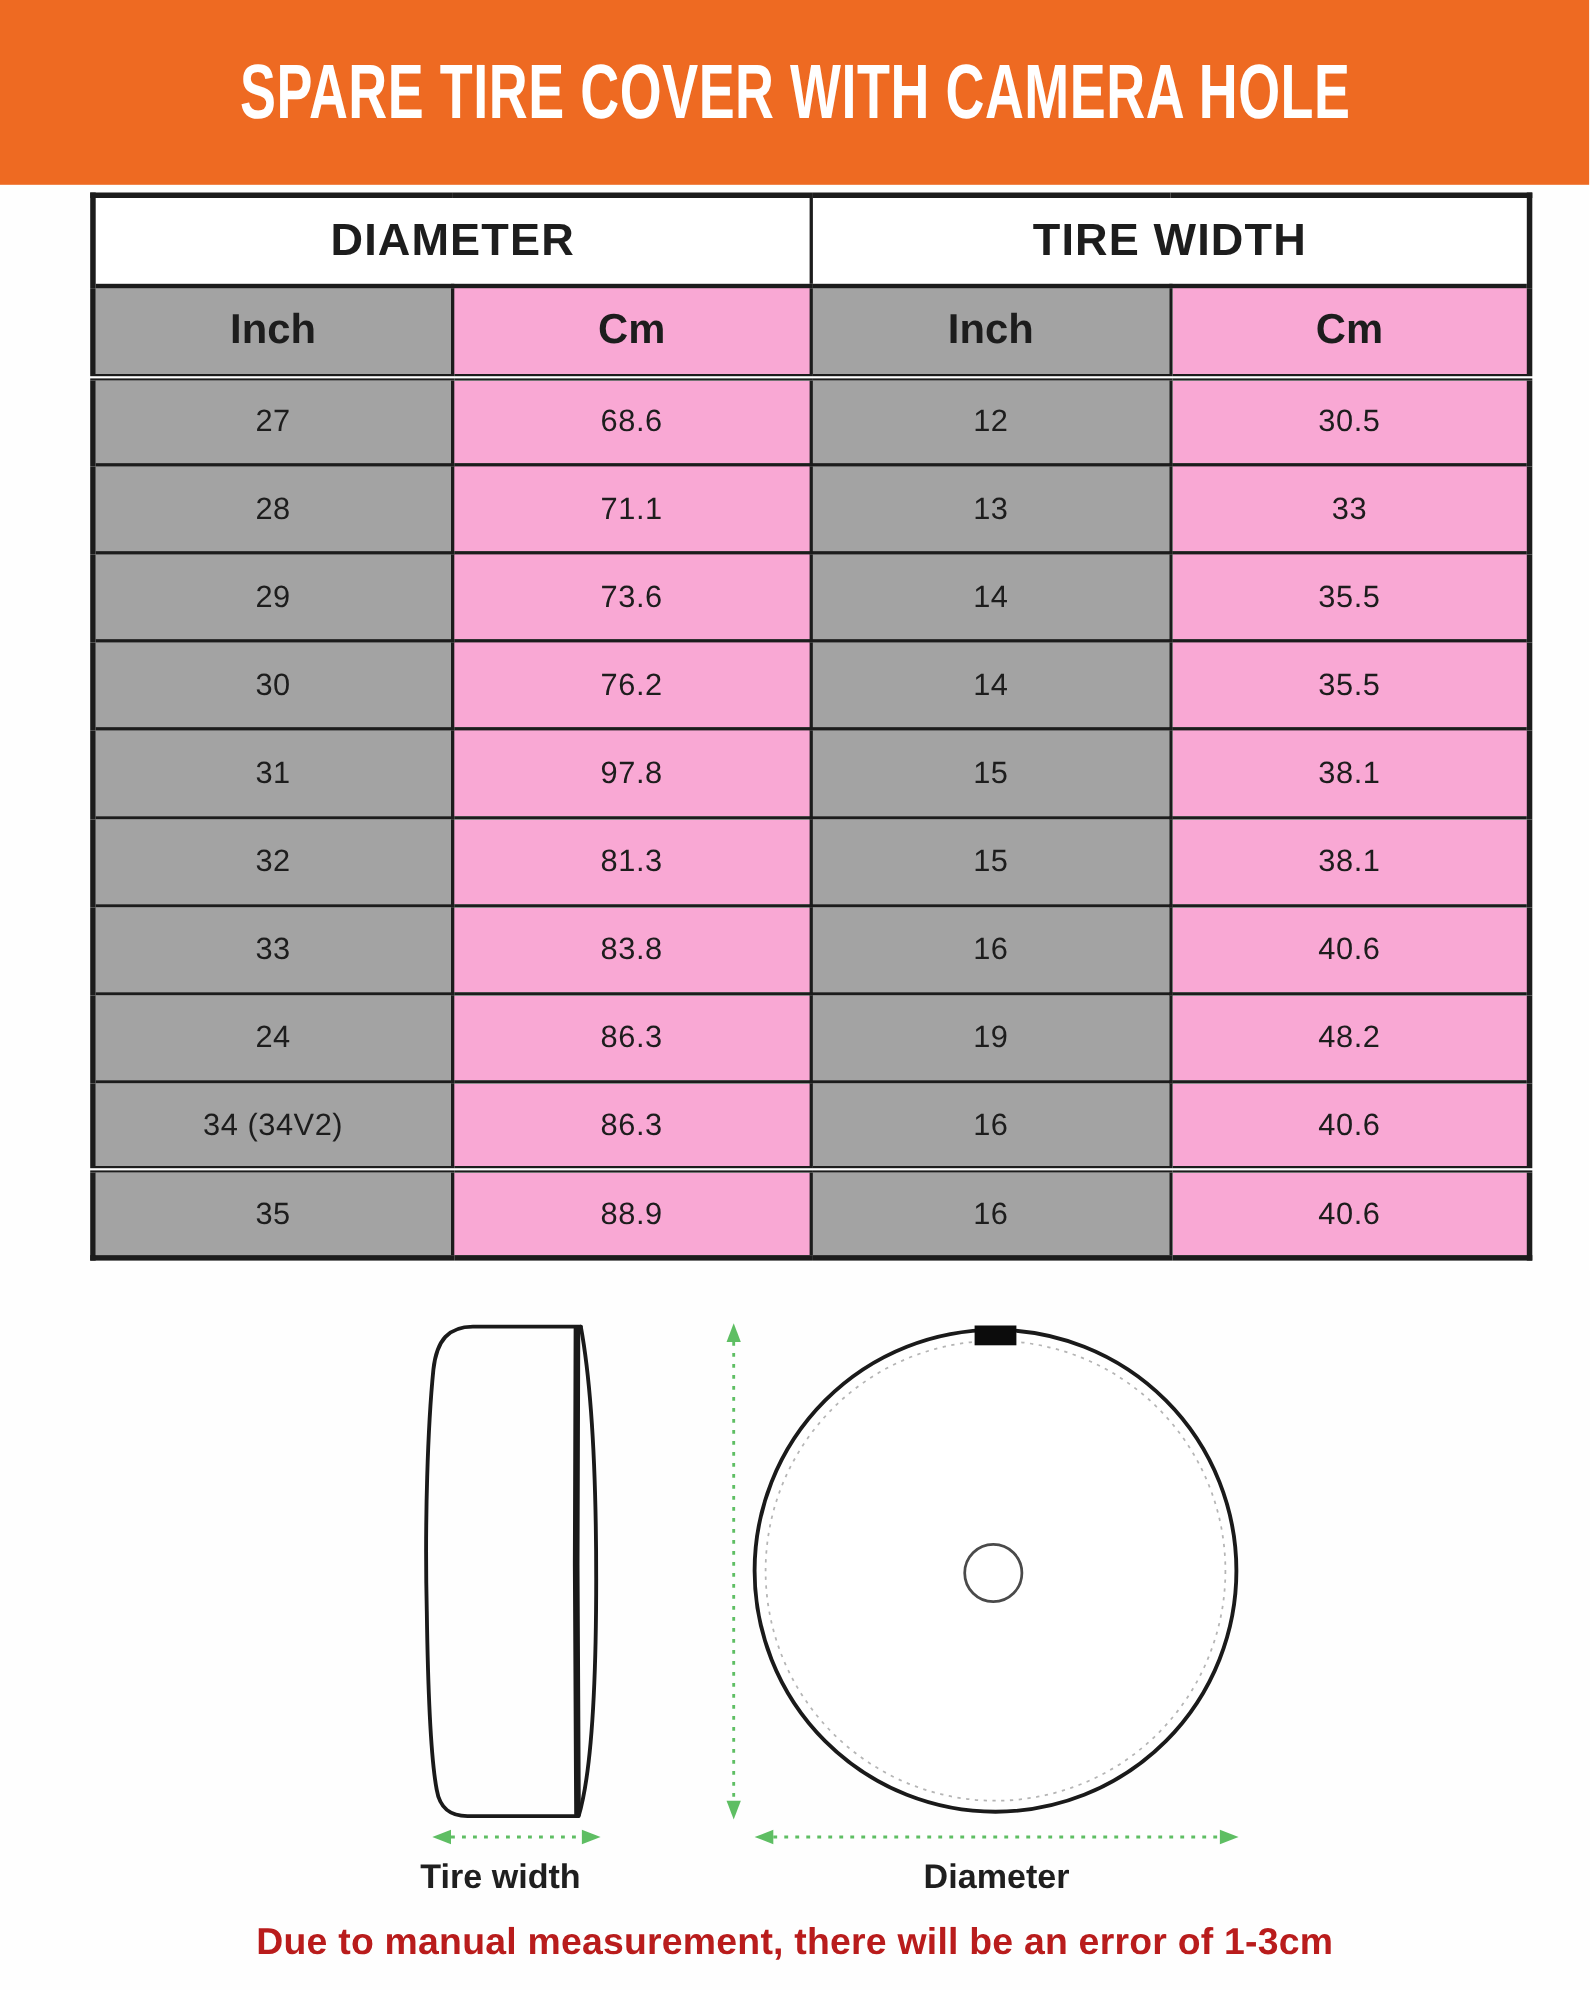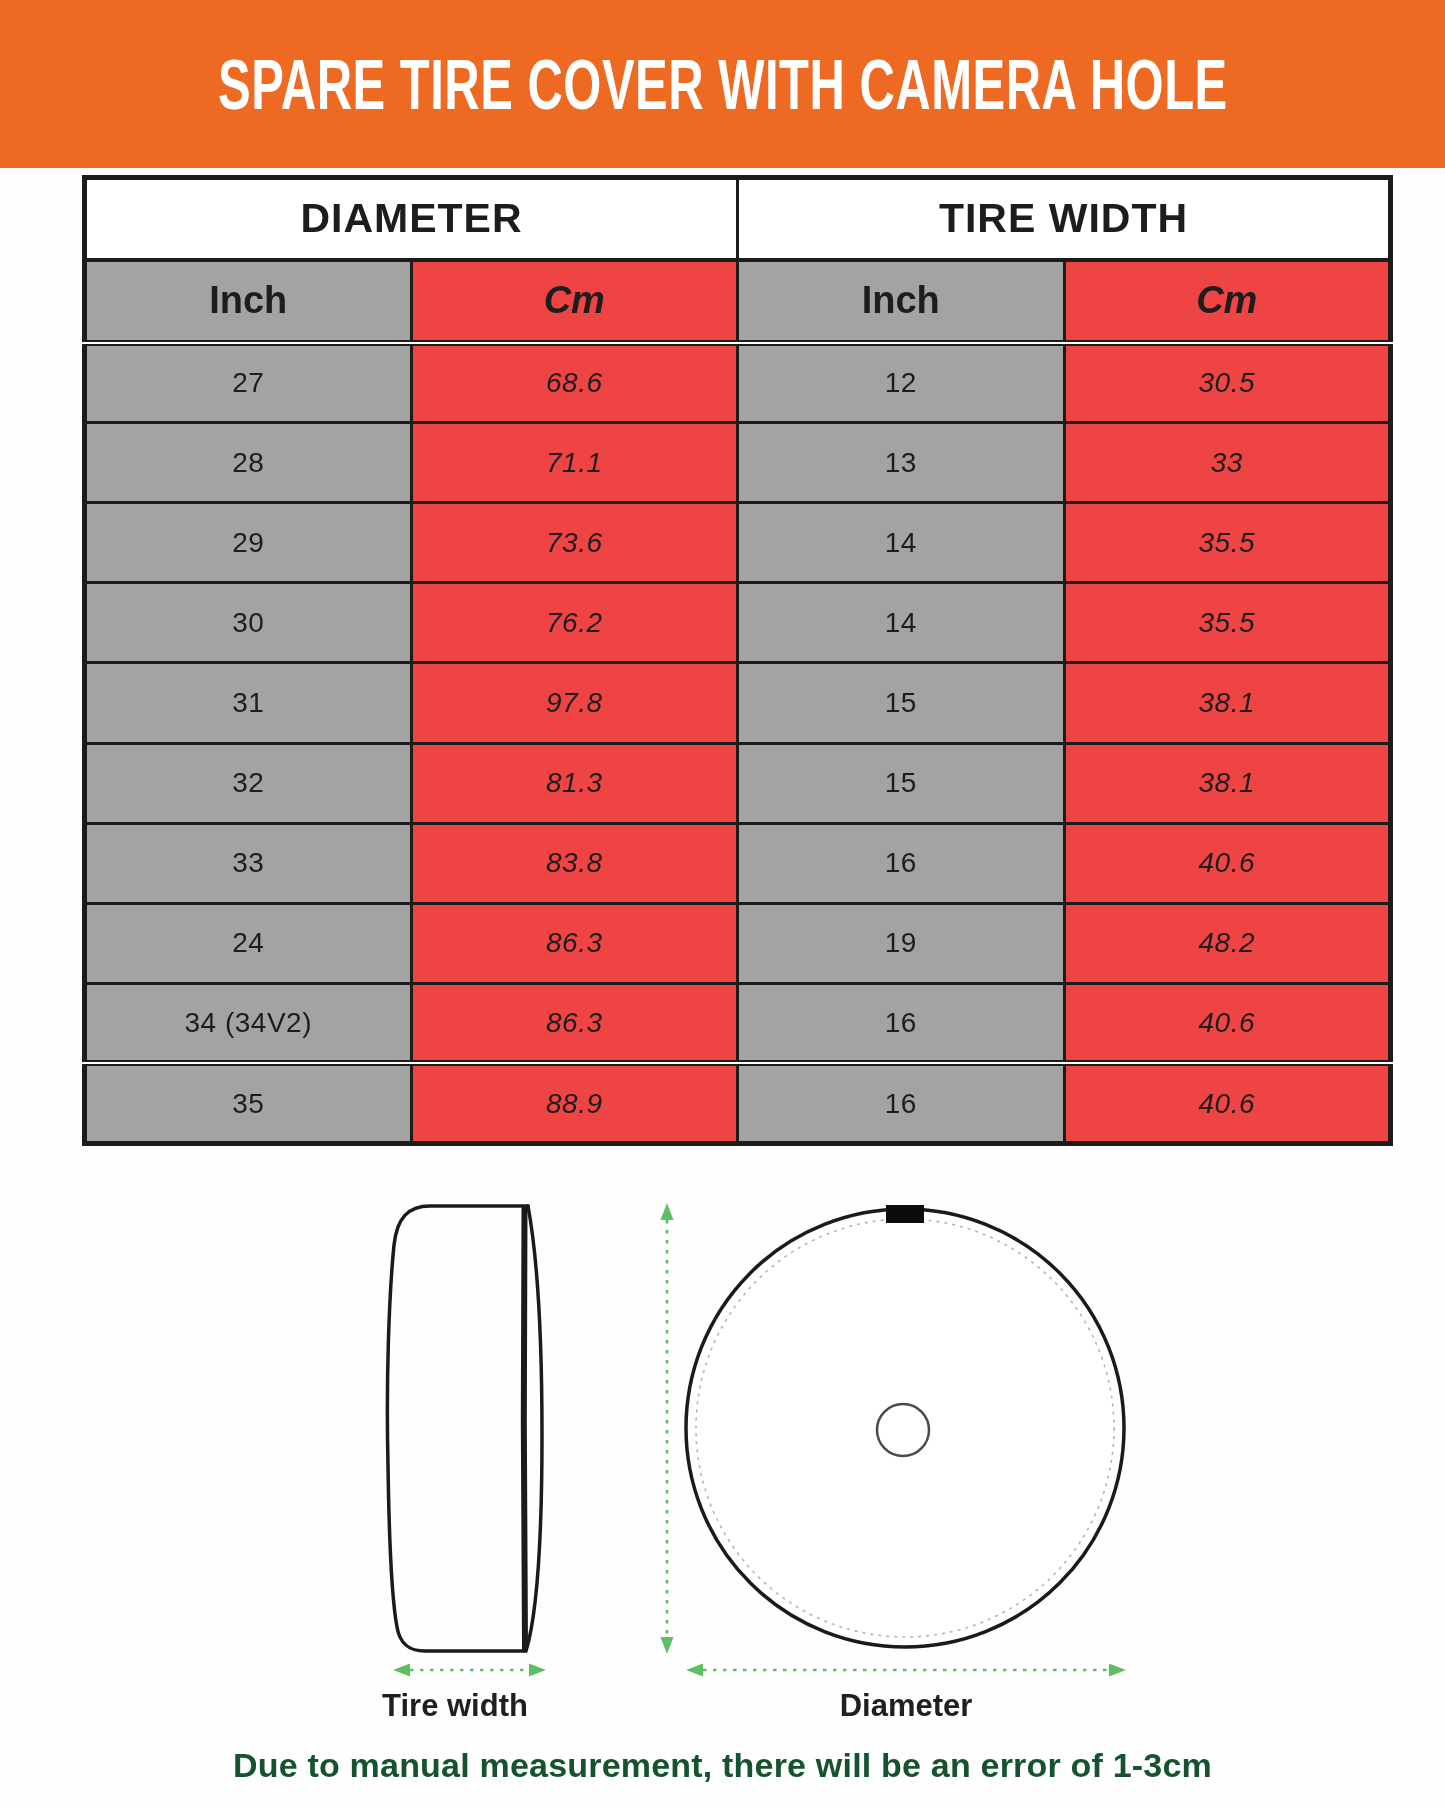--- a/index.html
+++ b/index.html
@@ -22,32 +22,32 @@
   table.size .outerB { border-bottom-width:5px; }
   table.size .outerL { border-left-width:5px; }
   table.size .outerR { border-right-width:5px; }
   tr.group-row { height:82px; }
   tr.group-row th { font-size:41px; font-weight:800; letter-spacing:1px; border-bottom-width:4px; background:#ffffff; }
   tr.sub-row { height:83px; }
   tr.sub-row th { font-size:38px; font-weight:800; border-bottom:6px double #1c1c1c; }
   tr.data-row { height:80px; }
   tr.data-row td { font-size:28px; font-weight:500; letter-spacing:0.5px; }
   tr.data-row.pre-last td { border-bottom:6px double #1c1c1c; }
-  .cm-col { background:#ef4444;font-style:italic; }
+  .cm-col { background:#f9a8d4; }
   .inch-col { background:#a3a3a3; }
 
   
   .diagram-svg { position:absolute; left:300px; top:1190px; width:900px; height:560px; }
   .dim-label { position:absolute; font-size:31px; font-weight:700; color:#1f1f1f; text-align:center; }
   #tire-width-label { left:255px; top:1688px; width:400px; }
   #diameter-label  { left:706px; top:1688px; width:400px; }
 
   
   .note { position:absolute; left:0; top:1746px; width:1445px; text-align:center;
-          font-size:34px; font-weight:700; color:#14532d; letter-spacing:0.2px; }
+          font-size:34px; font-weight:700; color:#b91c1c; letter-spacing:0.2px; }
 </style>
 </head>
 <body>
 
 <div id="page">
 
   <div class="banner">
     <div class="banner-title">SPARE TIRE COVER WITH CAMERA HOLE</div>
   </div>
 

